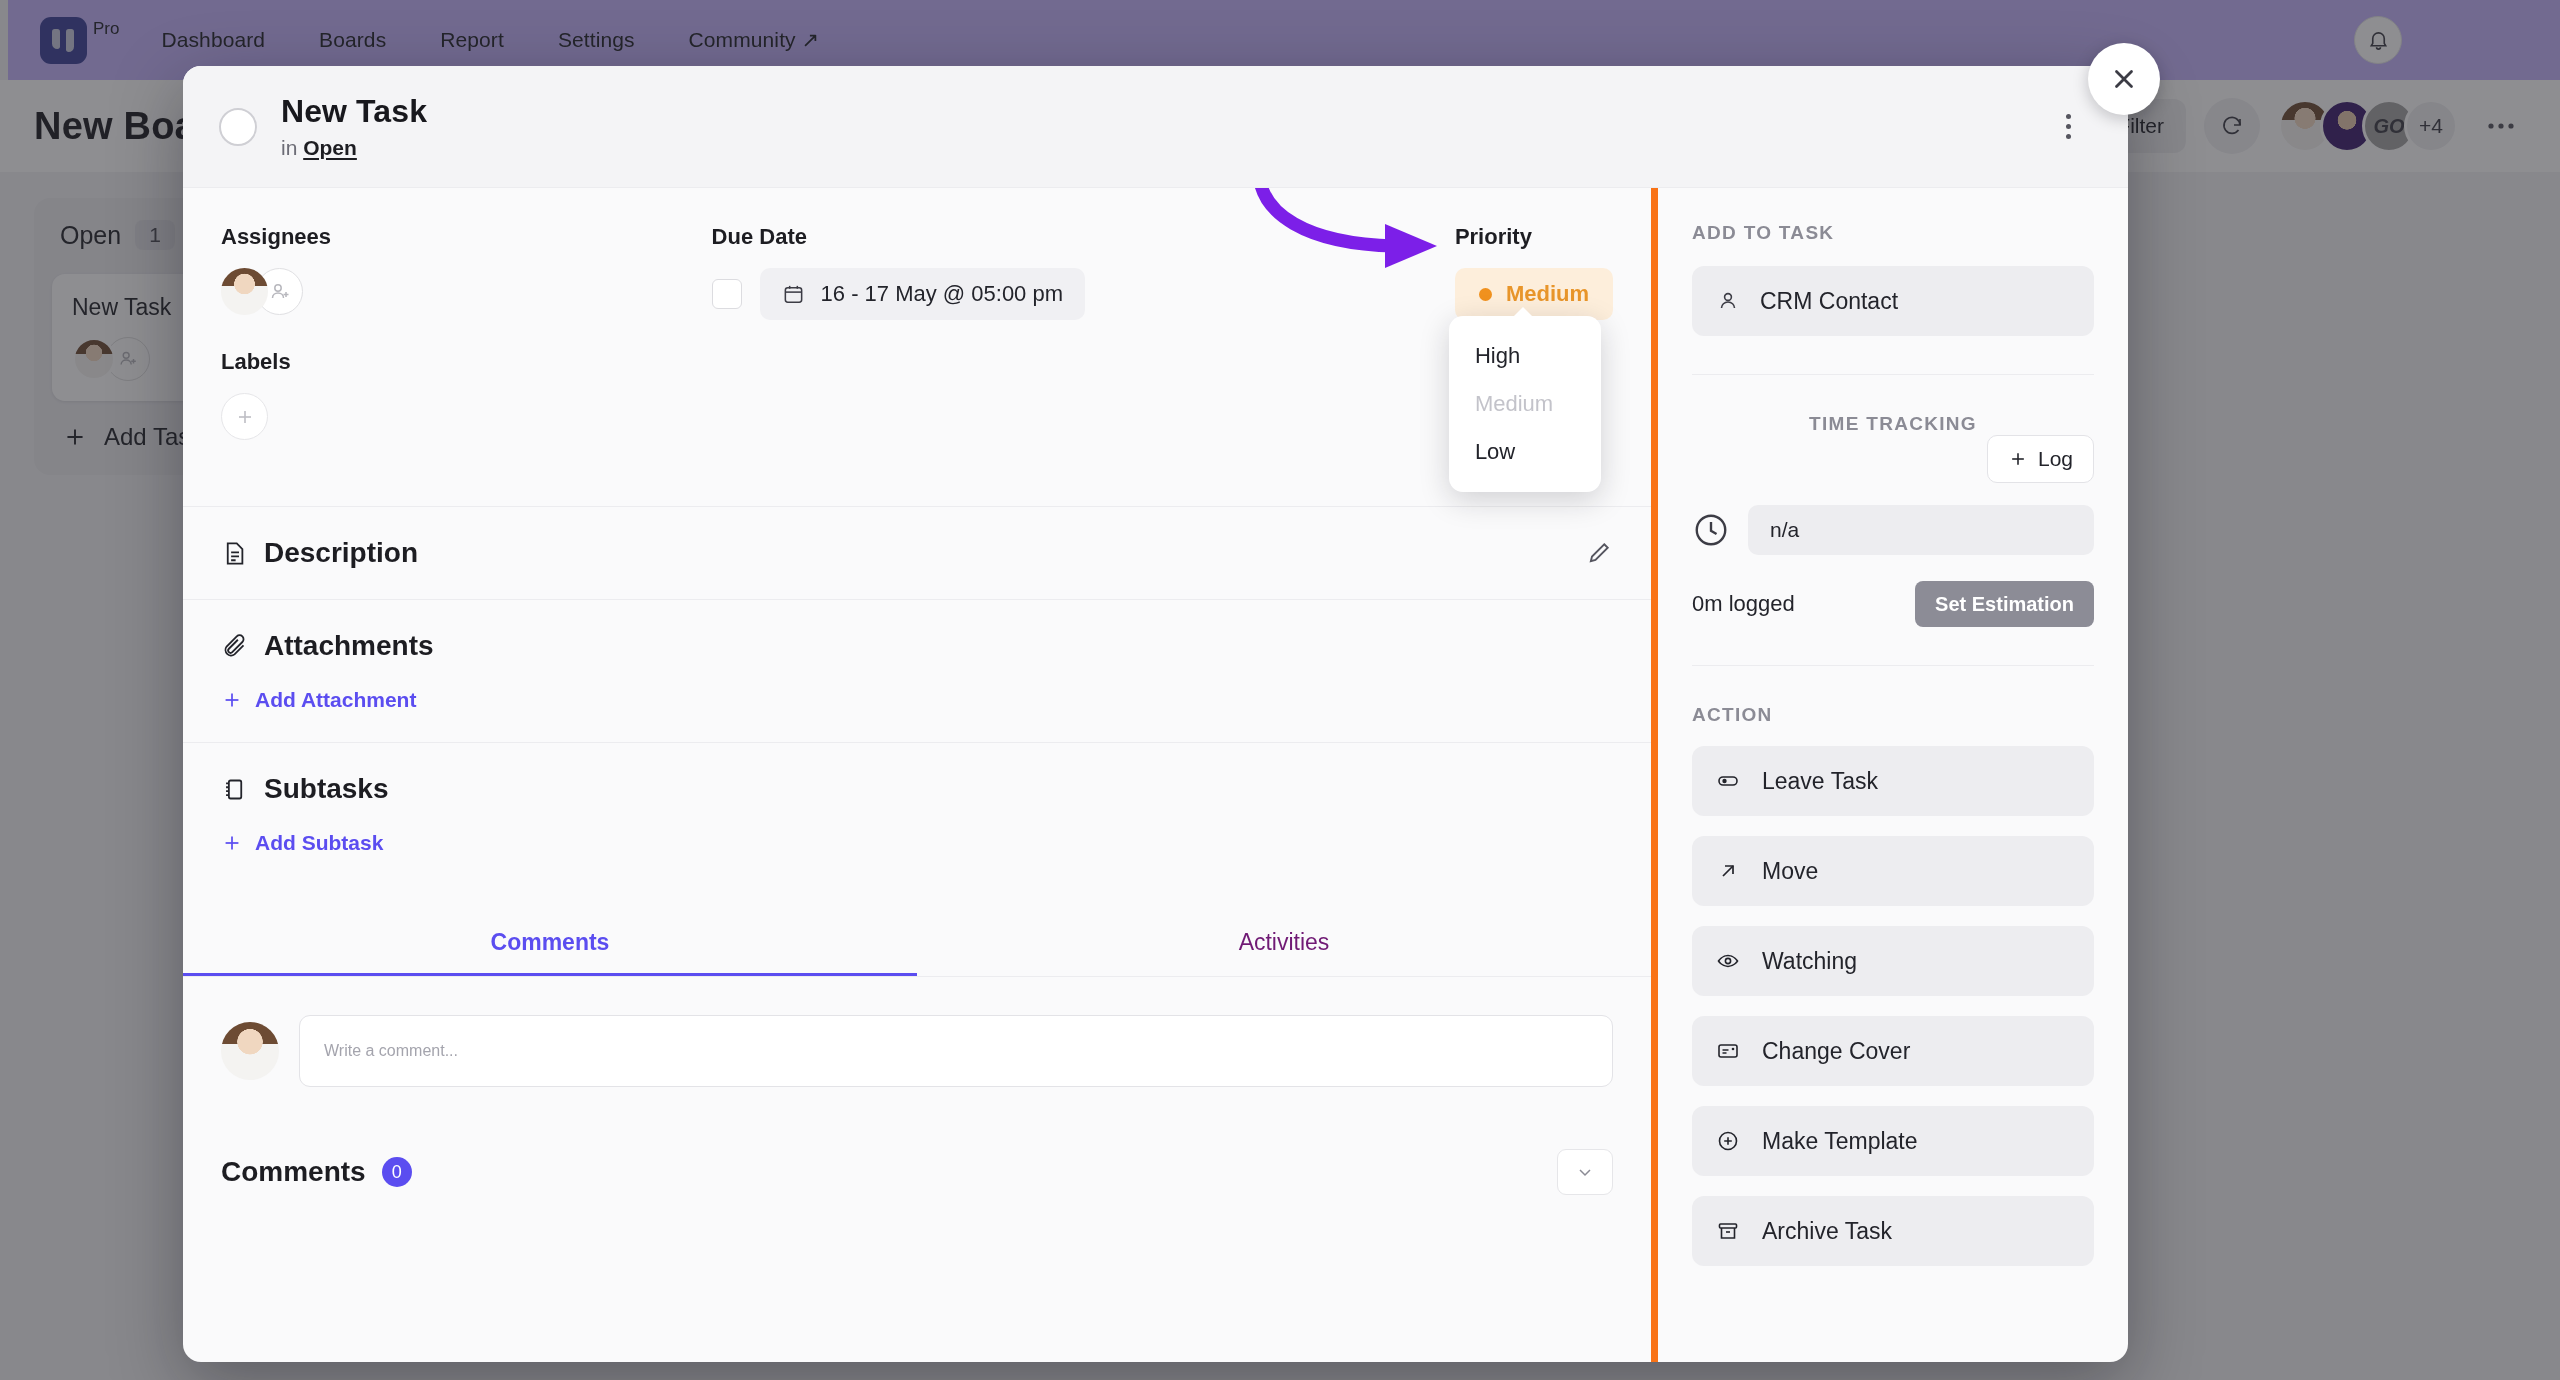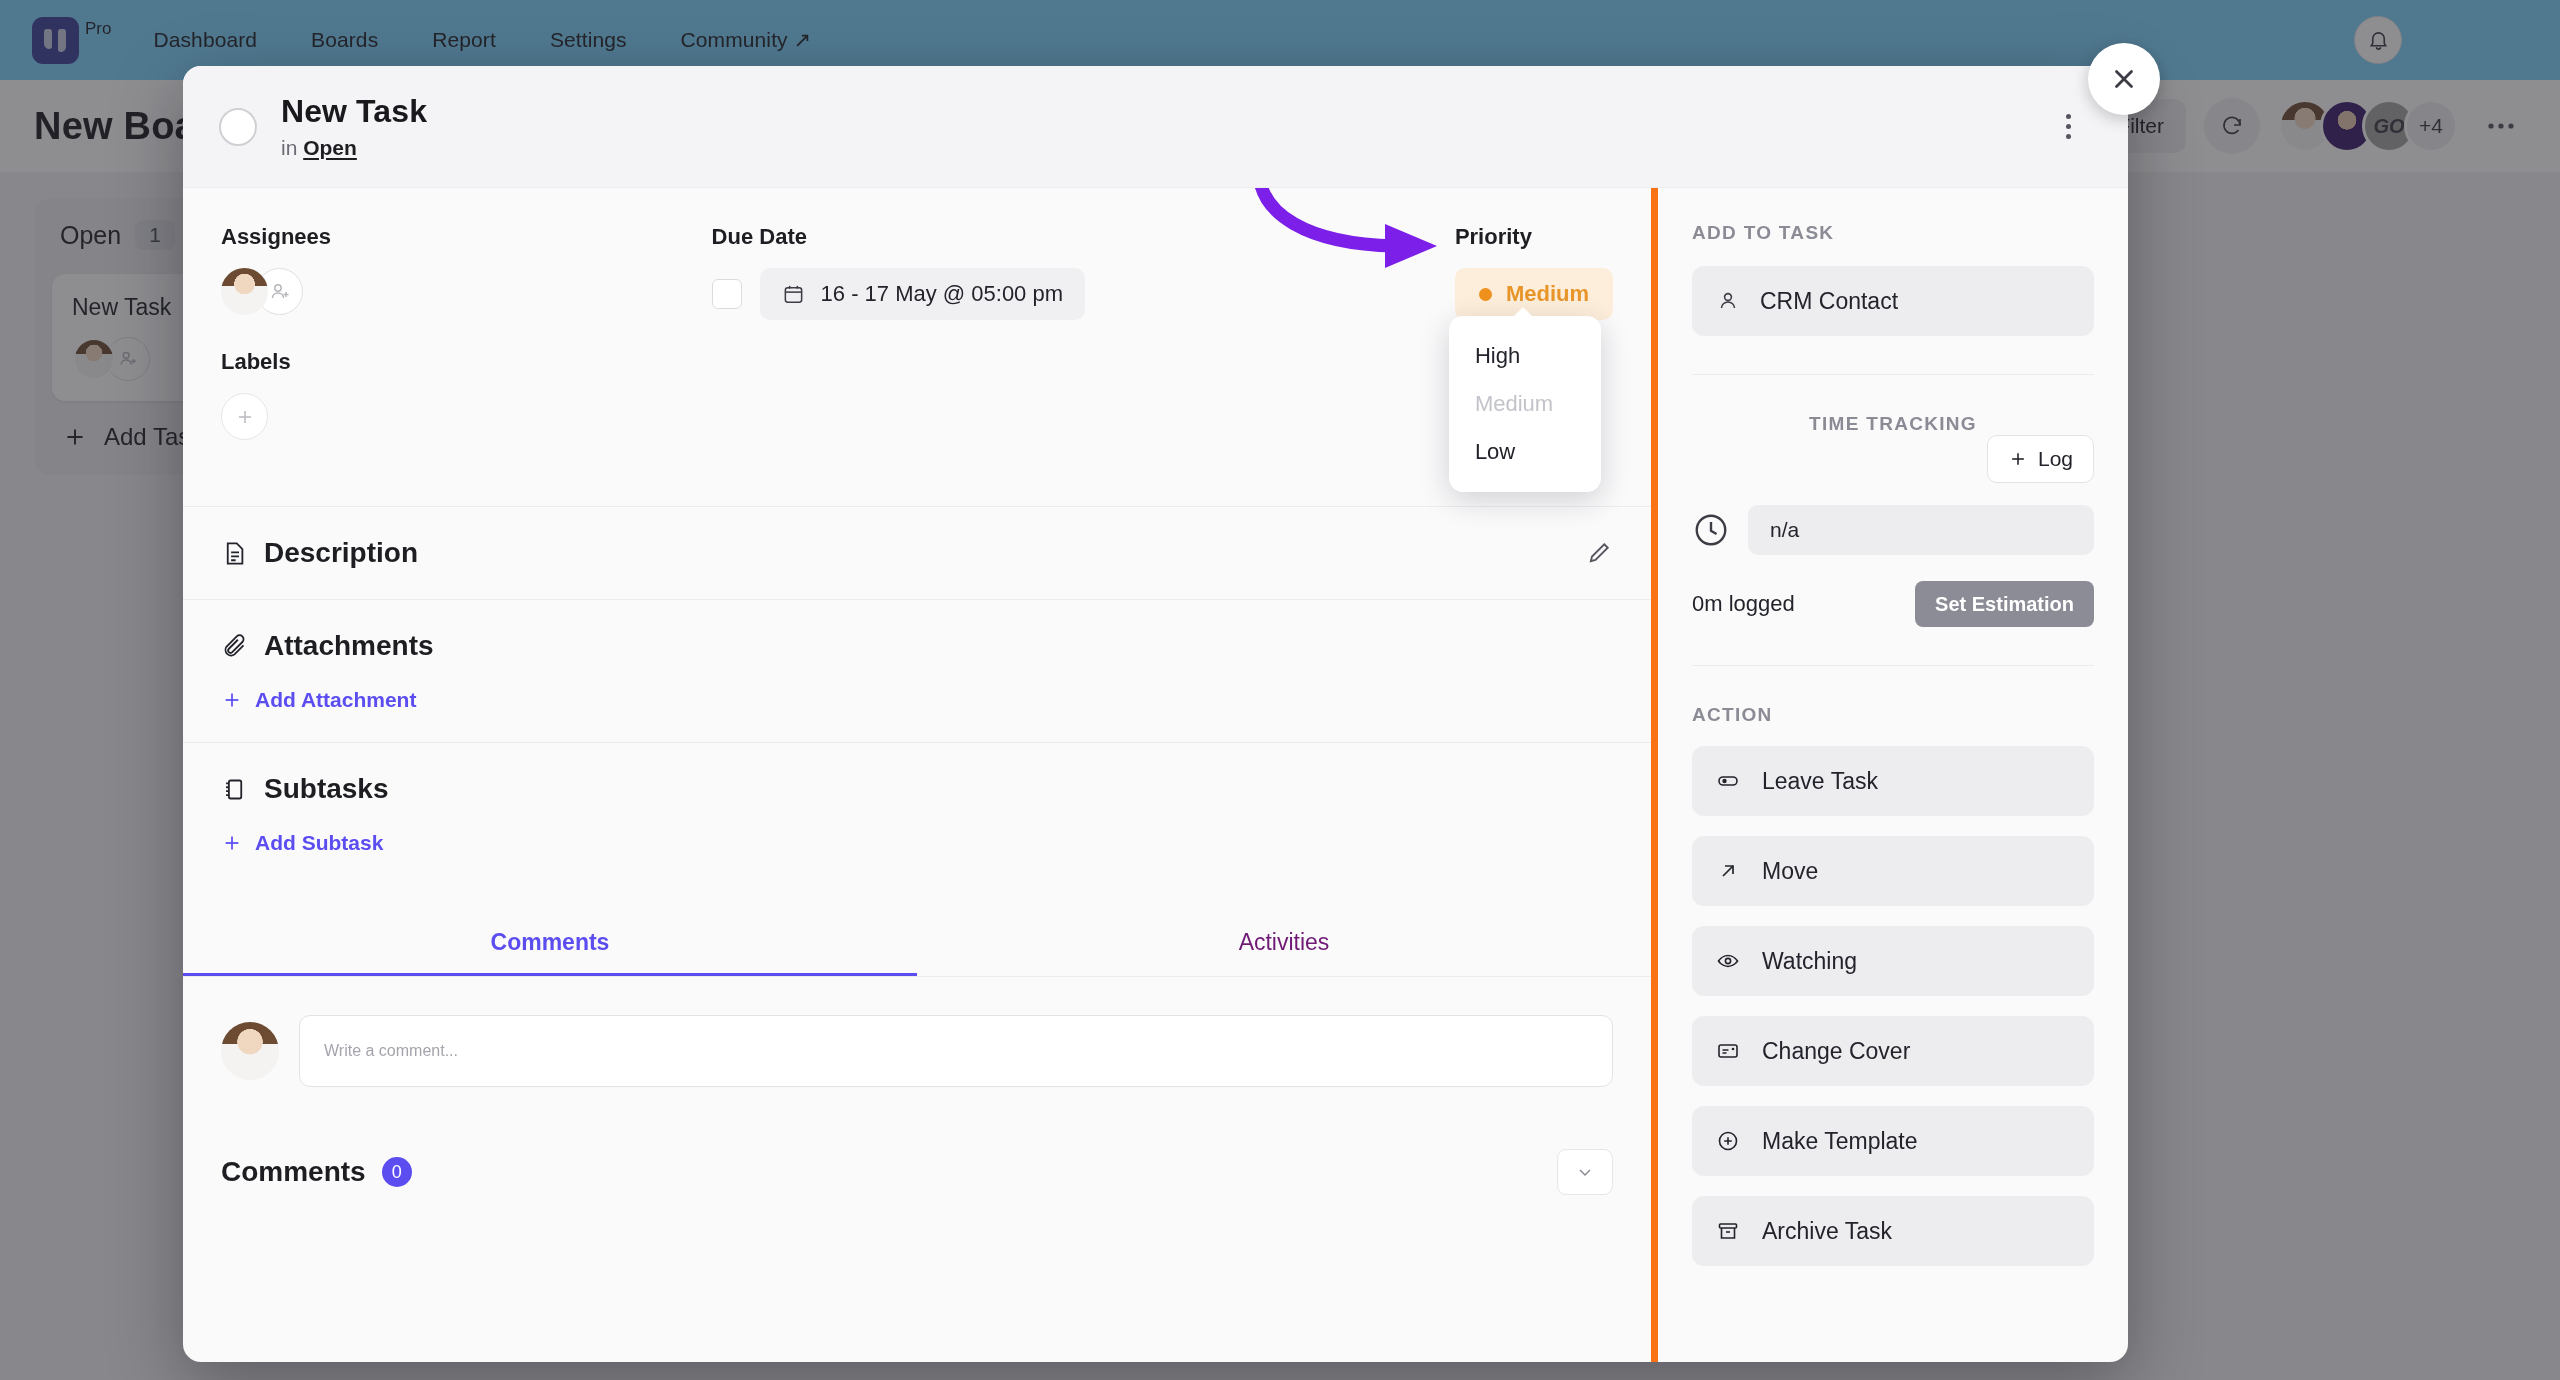--- a/index.html
+++ b/index.html
@@ -7,22 +7,22 @@
     width: 2560px; height: 1380px;
     font-family: "Liberation Sans", sans-serif;
     overflow: hidden;
     background: #f3f3f5;
   }
 
   
   #app-root { position: absolute; inset: 0; }
 
   .topbar {
-    position: absolute; top: 0; left: 0; right: 0; height: 80px;
-    background: #7dd3fc;
+    position: absolute; top: 0; left: 8px; right: 0; height: 80px;
+    background: #c4b5fd;
     display: flex; align-items: center;
     padding: 0 32px;
   }
   .logo-wrap { display: flex; align-items: flex-start; gap: 6px; margin-right: 40px; }
   .logo-mark {
     width: 47px; height: 47px; border-radius: 11px;
     background: #3b3f98; position: relative; flex: none;
   }
   .logo-mark i {
     position: absolute; background: #c8cbe0; border-radius: 3px; display: block;

